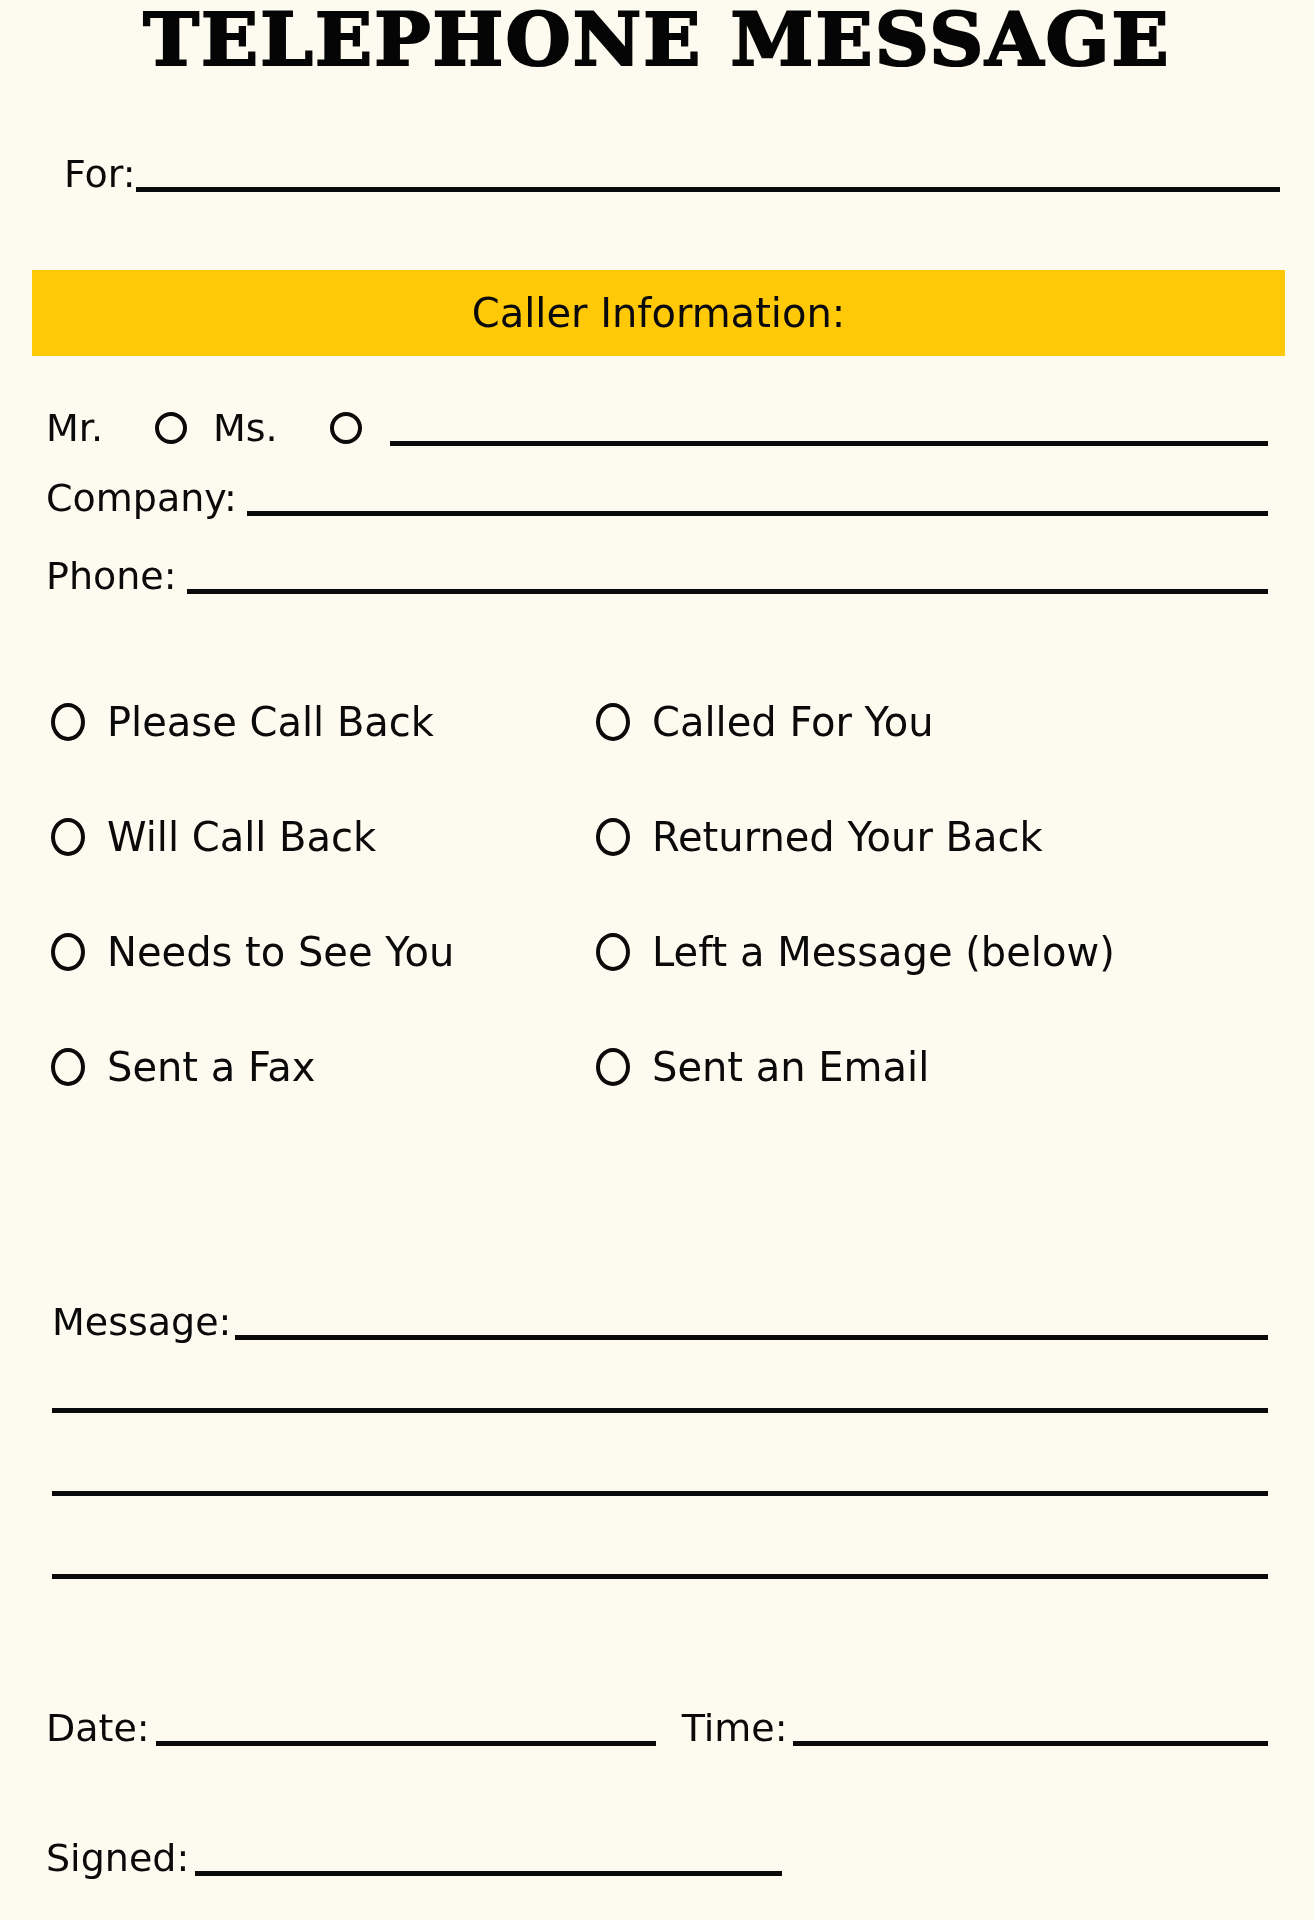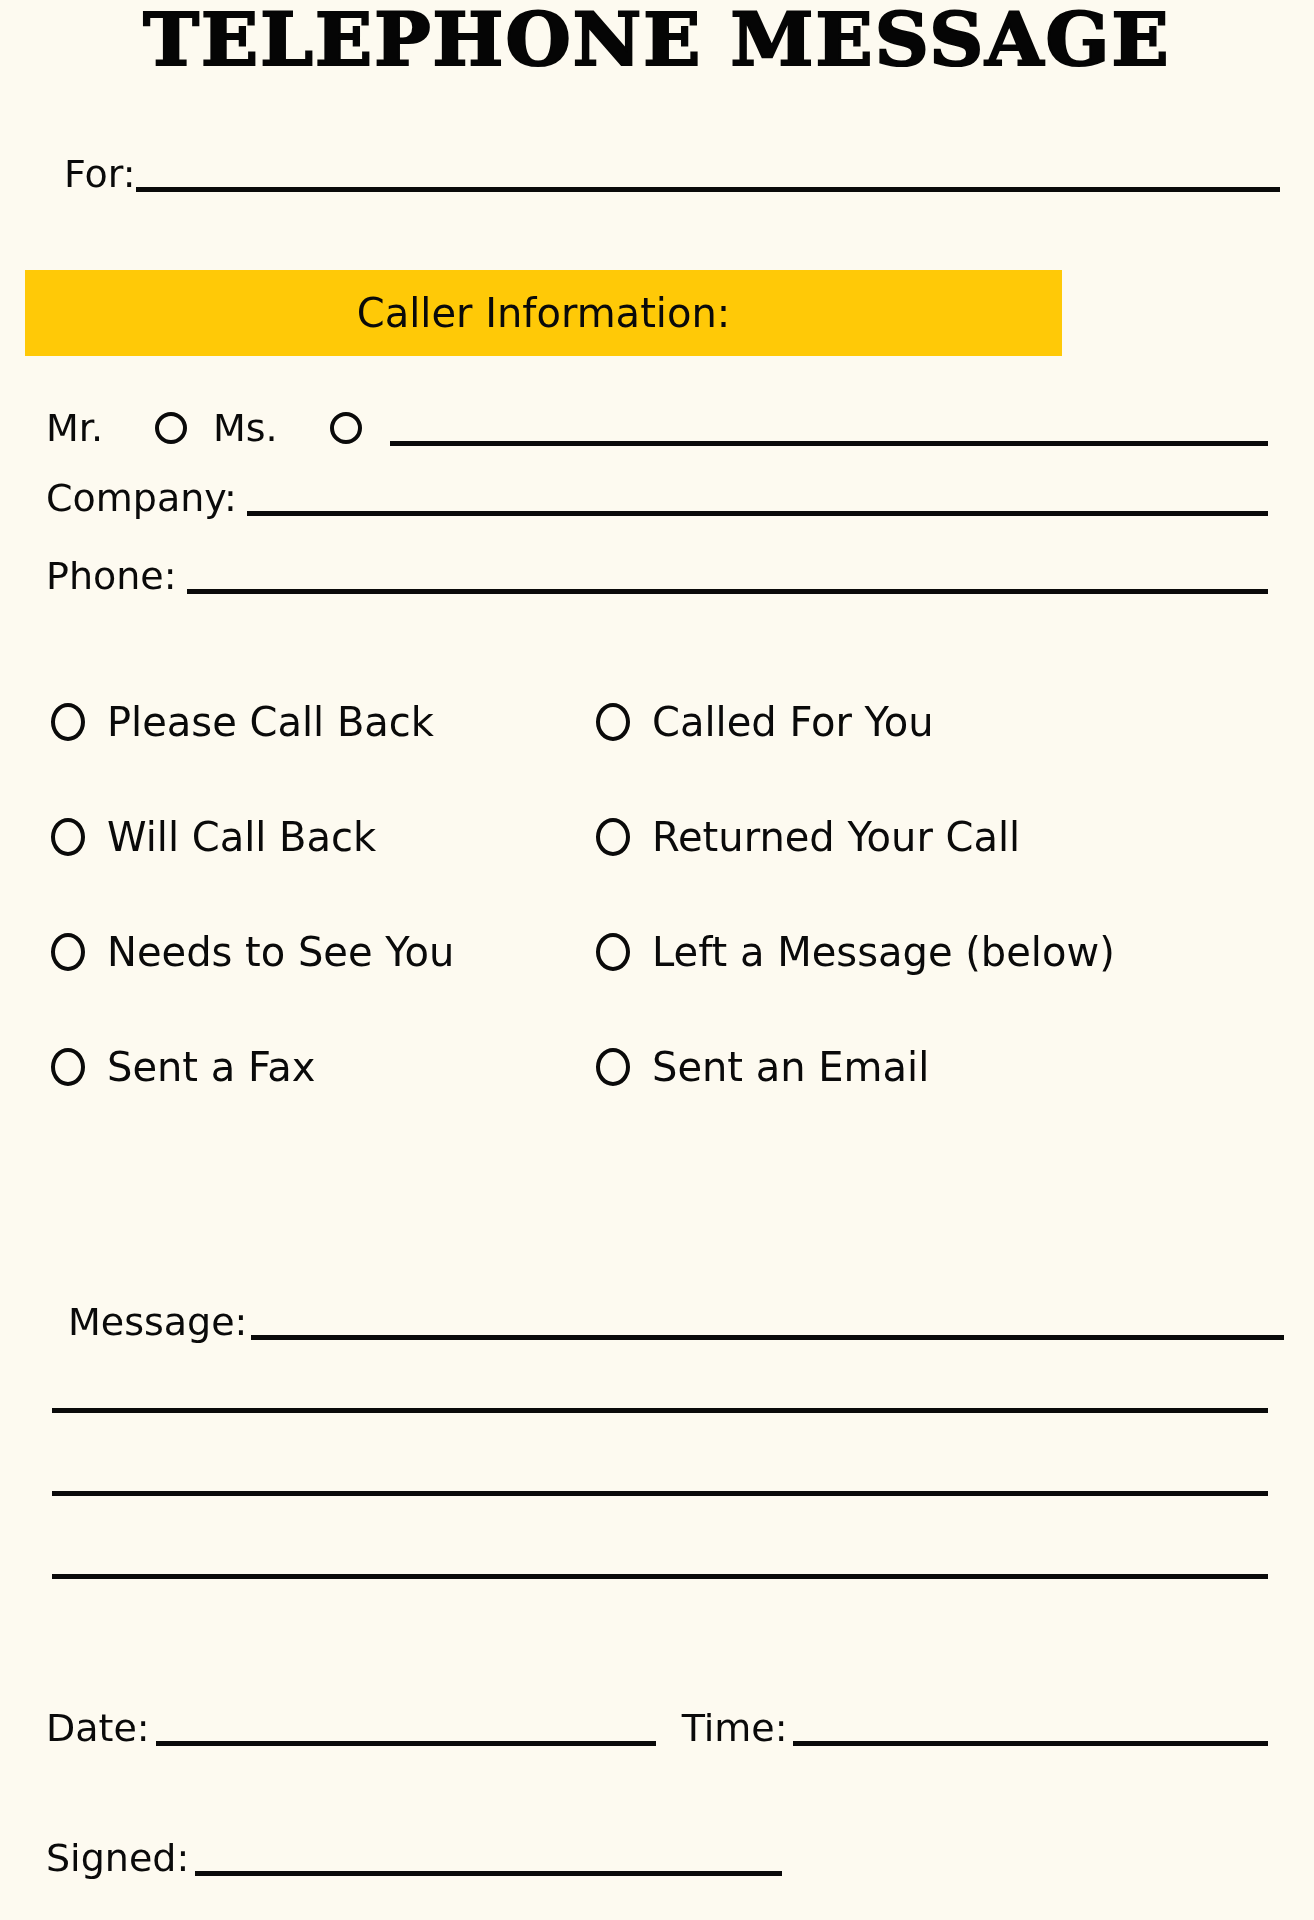--- a/index.html
+++ b/index.html
@@ -62,23 +62,23 @@
   .rule {
     flex: 1 1 auto;
     height: 0;
     border-bottom: 5px solid #0a0a0a;
     margin-bottom: 4px;
   }
 
   
   .banner {
     position: absolute;
-    left: 25px;
+    left: 32px;
     top: 270px;
-    width: 1037px;
+    width: 1253px;
     height: 86px;
     background: #FFC907;
     display: flex;
     align-items: center;
     justify-content: center;
   }
   .banner-text {
     font-size: 40px;
     line-height: 44px;
     color: #0a0a0a;
@@ -172,21 +172,20 @@
 
   
   .message-row {
     position: absolute;
     left: 52px;
     top: 1288px;
     width: 1216px;
     height: 56px;
     display: flex;
     align-items: flex-end;
-    margin-left: 16px;
   }
   .message-label {
     font-size: 38px;
     line-height: 40px;
     white-space: nowrap;
     padding-bottom: 2px;
   }
   .message-row .rule { margin-left: 4px; margin-bottom: 4px; }
 
   .msg-line {
@@ -307,21 +306,21 @@
     </div>
   </div>
 
   <div class="cb-row">
     <div class="cb-cell left">
       <span class="cb-circle"></span>
       <span class="hand cb-label">Will Call Back</span>
     </div>
     <div class="cb-cell right">
       <span class="cb-circle"></span>
-      <span class="hand cb-label">Returned Your Call</span>
+      <span class="hand cb-label">Returned Your Back</span>
     </div>
   </div>
 
   <div class="cb-row">
     <div class="cb-cell left">
       <span class="cb-circle"></span>
       <span class="hand cb-label">Needs to See You</span>
     </div>
     <div class="cb-cell right">
       <span class="cb-circle"></span>

